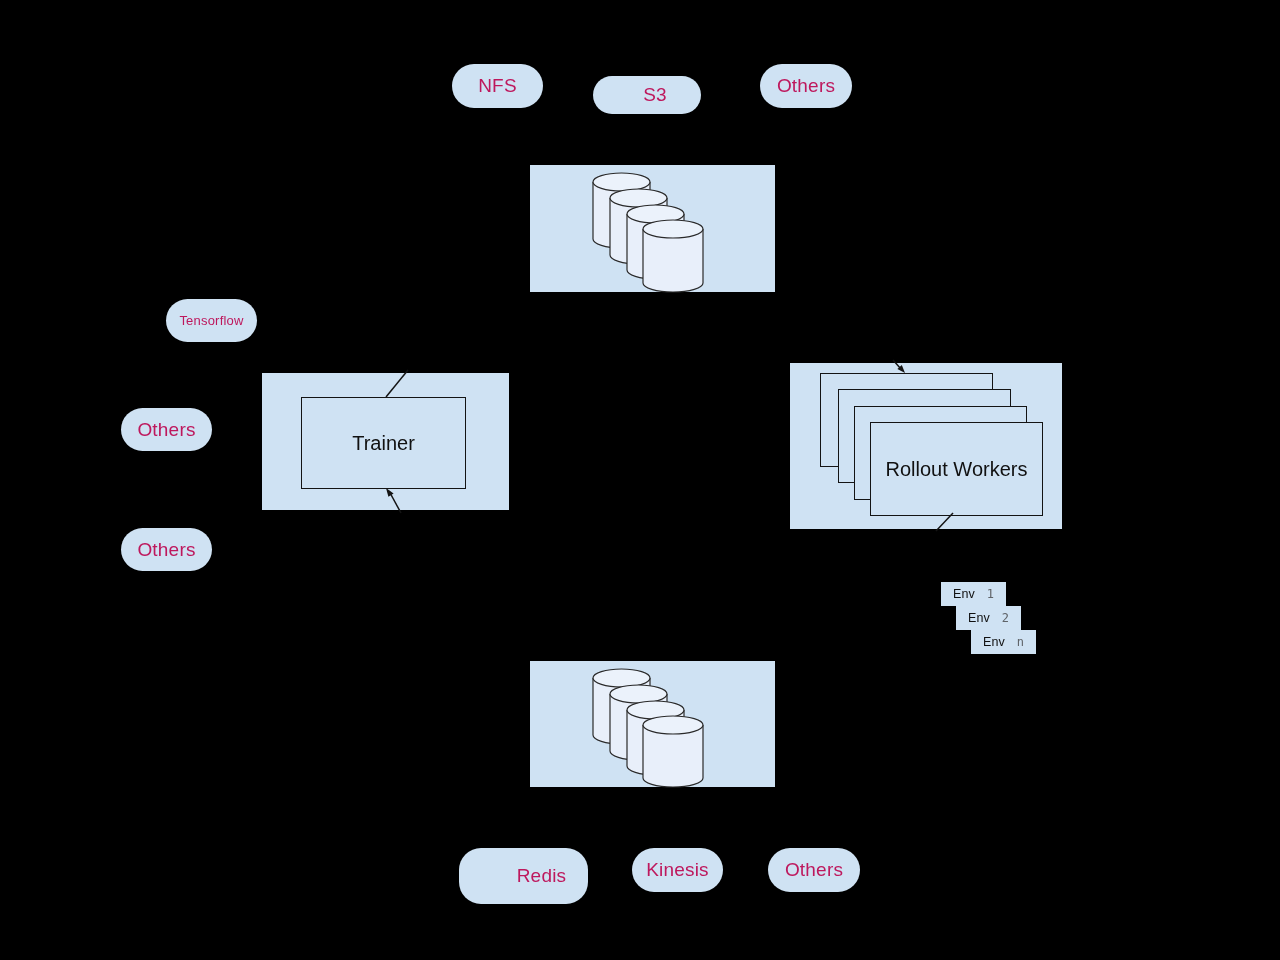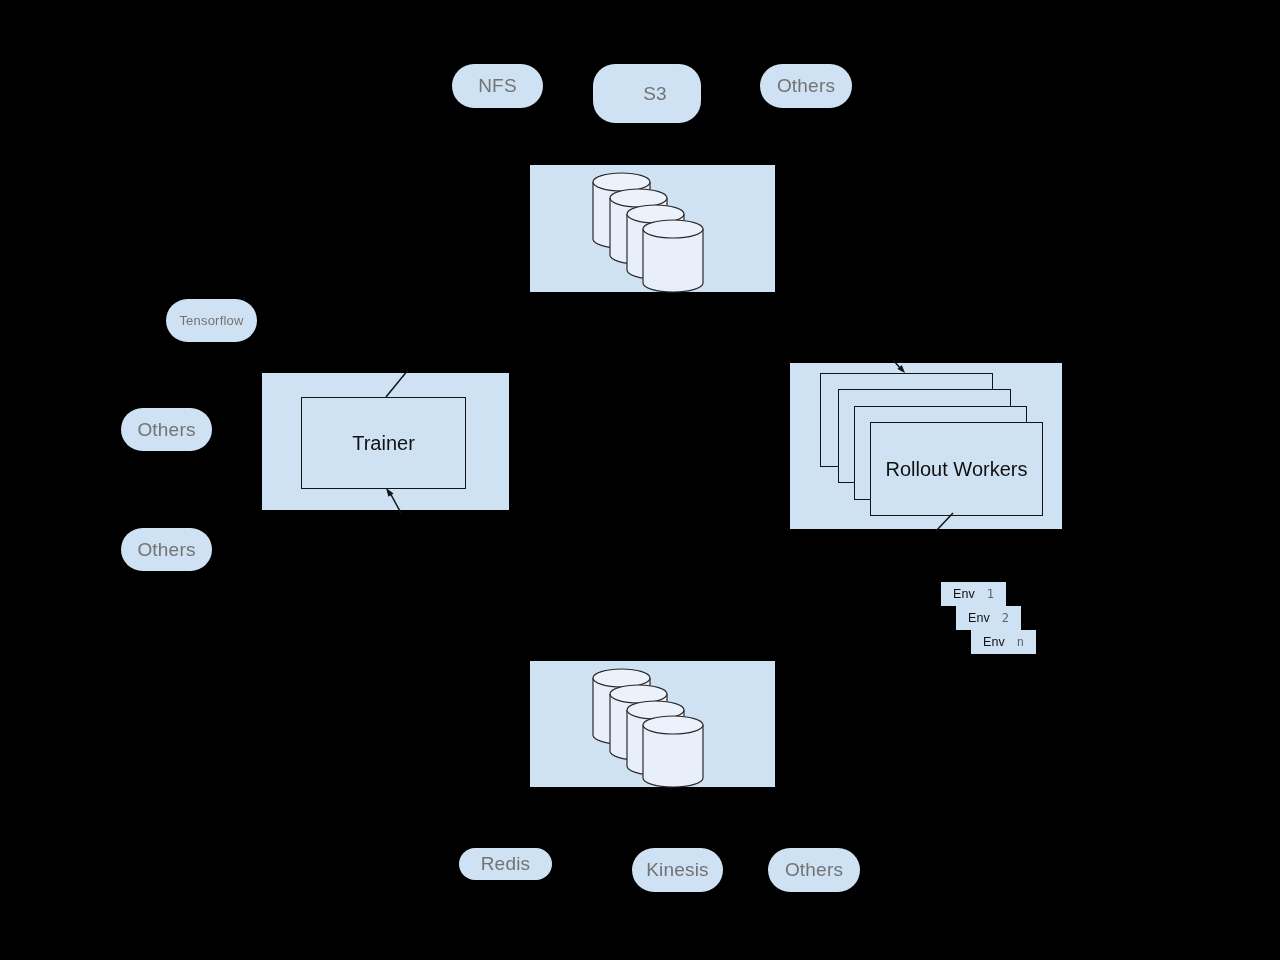--- a/index.html
+++ b/index.html
@@ -2,21 +2,21 @@
 <html><head>
 <meta charset="utf-8">
 <style>
   html,body{margin:0;padding:0;background:#000;}
   #canvas{
     position:relative;width:1280px;height:960px;background:#000;overflow:hidden;
     font-family:"Liberation Sans", sans-serif;color:#111;
   }
   .node{
     position:absolute;background:#cfe2f3;display:flex;align-items:center;justify-content:center;
-    font-size:19px;color:#737373;letter-spacing:.2px;border-radius:22px;
+    font-size:19px;color:#be185d;letter-spacing:.2px;border-radius:22px;
   }
   .node.small{font-size:13px;margin-left:45px;}
   .container{position:absolute;background:#cfe2f3;}
   .inner-rect{
     position:absolute;background:#cfe2f3;border:1px solid #141414;
     display:flex;align-items:center;justify-content:center;font-size:20px;
   }
   .card{
     position:absolute;background:#cfe2f3;border:1px solid #141414;
     display:flex;align-items:center;justify-content:center;font-size:20px;
@@ -28,21 +28,21 @@
   .env .idx{font-family:"DejaVu Sans Mono", monospace;color:#5f6368;font-size:12px;}
   .cyl-svg{position:absolute;left:0;top:0;overflow:visible;}
   #overlay{position:absolute;left:0;top:0;pointer-events:none;z-index:6;}
 </style>
 </head>
 <body>
 
 <div id="canvas">
 
   <div class="node" style="left:452px;top:64px;width:91px;height:44px;">NFS</div>
-  <div class="node" style="left:593px;top:64px;width:92px;height:59px;padding-left:16px;">S3</div>
+  <div class="node" style="left:593px;top:76px;width:92px;height:38px;padding-left:16px;">S3</div>
   <div class="node" style="left:760px;top:64px;width:92px;height:44px;">Others</div>
 
   <div class="container" style="left:530px;top:165px;width:245px;height:127px;">
     <svg class="cyl-svg" width="245" height="127" viewBox="0 0 245 127">
       <g stroke="#2a2a2a" stroke-width="1.2" fill="#e8effa">
         <path d="M63 17 L63 74 A28.5 9 0 0 0 120 74 L120 17"></path>
         <ellipse cx="91.5" cy="17" rx="28.5" ry="9" fill="#ebf2fb"></ellipse>
         <path d="M80 33 L80 90 A28.5 9 0 0 0 137 90 L137 33"></path>
         <ellipse cx="108.5" cy="33" rx="28.5" ry="9" fill="#ebf2fb"></ellipse>
         <path d="M97 49 L97 105 A28.5 9 0 0 0 154 105 L154 49"></path>
@@ -89,21 +89,21 @@
         <path d="M80 33 L80 90 A28.5 9 0 0 0 137 90 L137 33"></path>
         <ellipse cx="108.5" cy="33" rx="28.5" ry="9" fill="#ebf2fb"></ellipse>
         <path d="M97 49 L97 105 A28.5 9 0 0 0 154 105 L154 49"></path>
         <ellipse cx="125.5" cy="49" rx="28.5" ry="9" fill="#ebf2fb"></ellipse>
         <path d="M113 64 L113 117 A30 9 0 0 0 173 117 L173 64"></path>
         <ellipse cx="143" cy="64" rx="30" ry="9" fill="#ebf2fb"></ellipse>
       </g>
     </svg>
   </div>
 
-  <div class="node" style="left:459px;top:848px;width:93px;height:32px;">Redis</div>
+  <div class="node" style="left:459px;top:848px;width:93px;height:56px;padding-left:36px;">Redis</div>
   <div class="node" style="left:632px;top:848px;width:91px;height:44px;">Kinesis</div>
   <div class="node" style="left:768px;top:848px;width:92px;height:44px;">Others</div>
 
   <svg id="overlay" width="1280" height="960" viewBox="0 0 1280 960">
     <g stroke="#141414" stroke-width="1.5" fill="none">
       <line x1="408" y1="370" x2="386" y2="397"></line>
       <line x1="389" y1="491" x2="401" y2="513"></line>
       <line x1="893" y1="360" x2="901" y2="369"></line>
       <line x1="953" y1="513" x2="936" y2="531"></line>
     </g>

